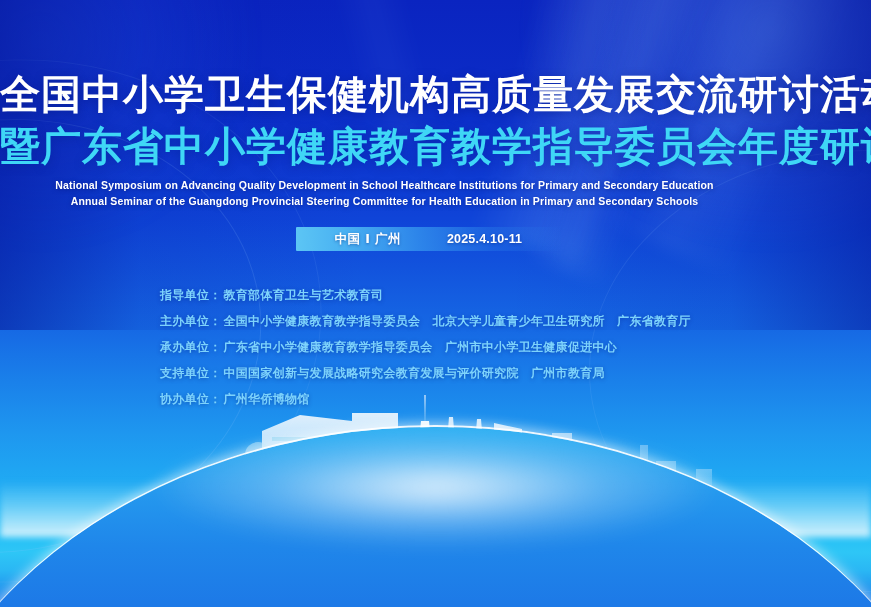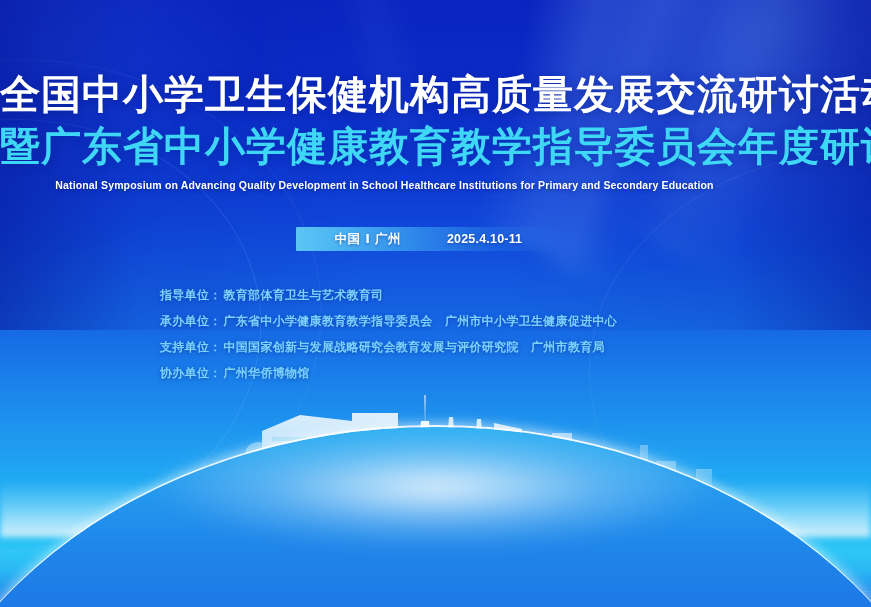--- a/index.html
+++ b/index.html
@@ -255,33 +255,37 @@
   <div class="horizon-glow"></div>
   <div class="horizon-line"></div>
 
   <div class="title-wrap">
     <div class="title-1">全国中小学卫生保健机构高质量发展交流研讨活动</div>
     <div class="title-2">暨广东省中小学健康教育教学指导委员会年度研讨活动</div>
   </div>
 
   <div class="subtitle">
     <div>National Symposium on Advancing Quality Development in School Healthcare Institutions for Primary and Secondary Education</div>
+    <div>Annual Seminar of the Guangdong Provincial Steering Committee for Health Education in Primary and Secondary Schools</div>
   </div>
 
   <div class="datebar"></div>
   <div class="datebar-text">
     <span class="loc">中国 I 广州</span>
     <span class="dt">2025.4.10-11</span>
   </div>
 
   <div class="orgs">
     <div class="org-line">
       <span class="lbl">指导单位：</span><span class="val">教育部体育卫生与艺术教育司</span>
     </div>
     <div class="org-line">
+      <span class="lbl">主办单位：</span><span class="val">全国中小学健康教育教学指导委员会　北京大学儿童青少年卫生研究所　广东省教育厅</span>
+    </div>
+    <div class="org-line">
       <span class="lbl">承办单位：</span><span class="val">广东省中小学健康教育教学指导委员会　广州市中小学卫生健康促进中心</span>
     </div>
     <div class="org-line">
       <span class="lbl">支持单位：</span><span class="val">中国国家创新与发展战略研究会教育发展与评价研究院　广州市教育局</span>
     </div>
     <div class="org-line">
       <span class="lbl">协办单位：</span><span class="val">广州华侨博物馆</span>
     </div>
   </div>
 

